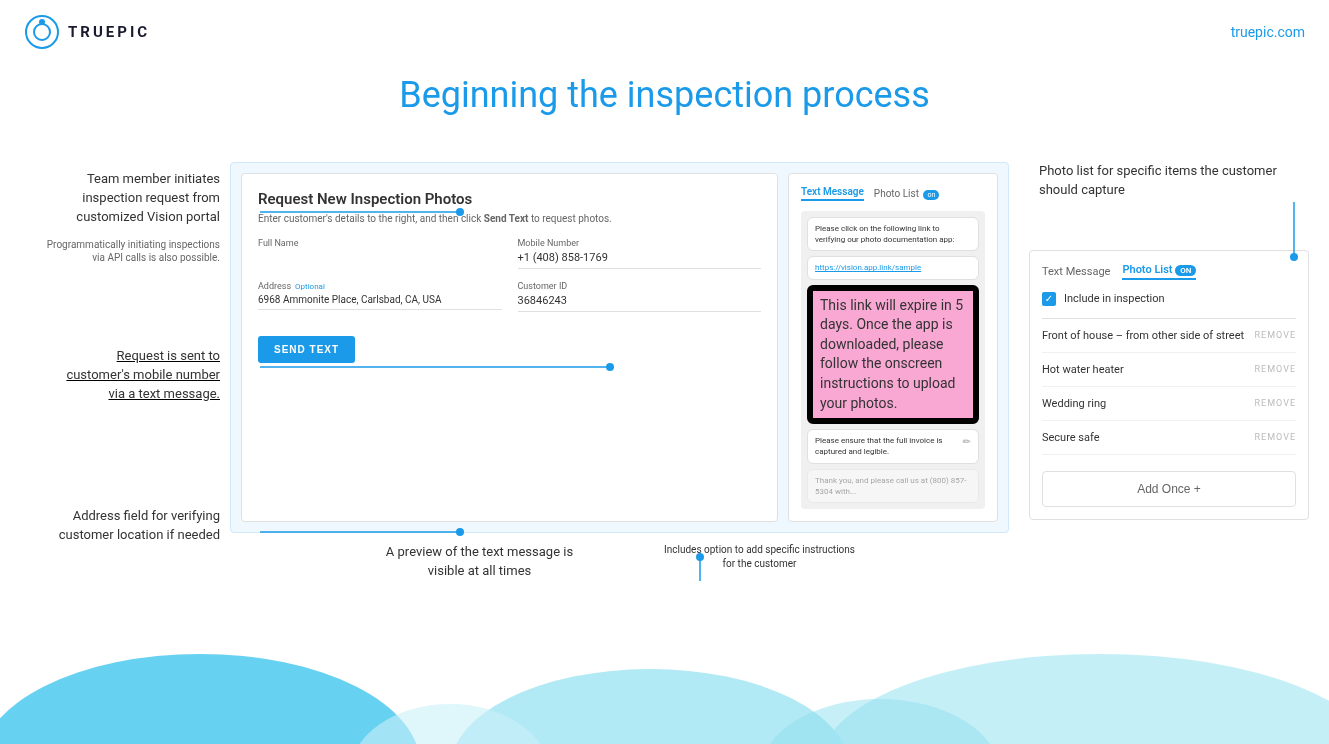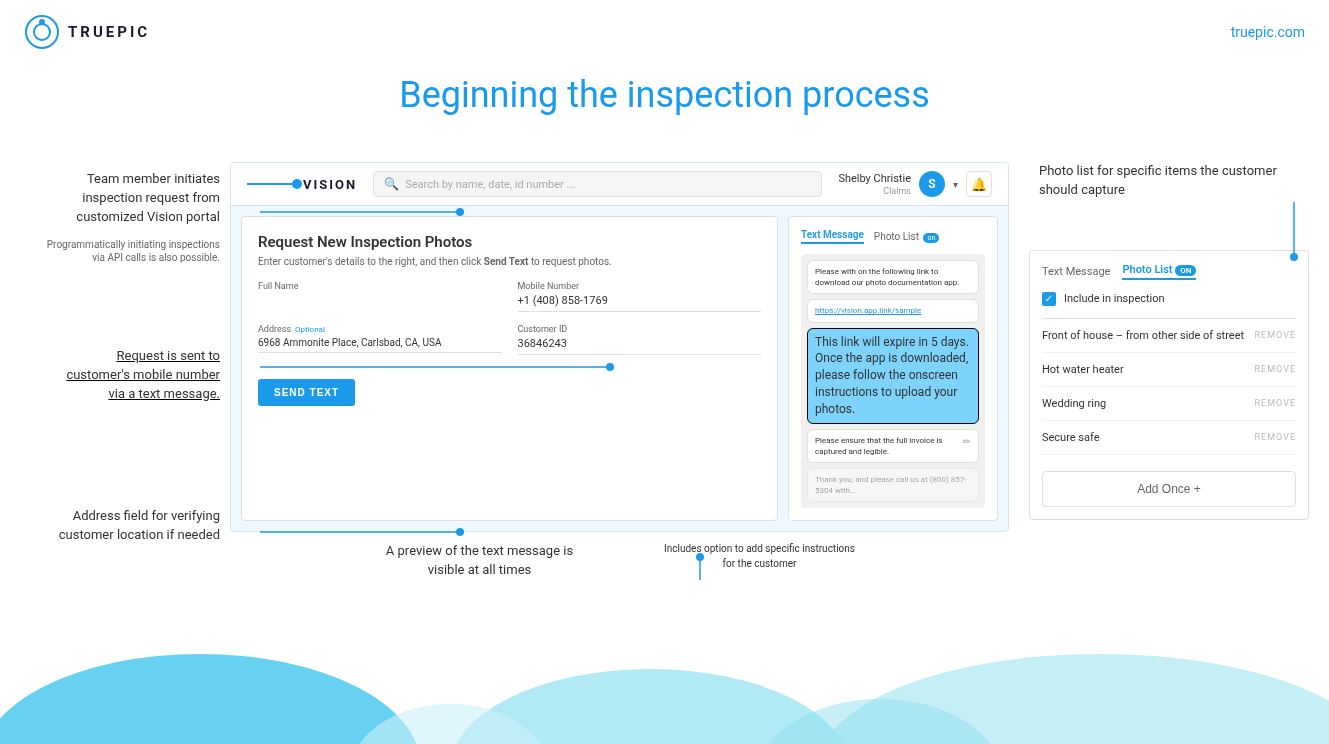--- a/index.html
+++ b/index.html
@@ -152,44 +152,20 @@
     </div>
 
     <div style="position:absolute; top:345px; right:10px; width:165px; text-align:right;">
       <div style="font-size:13px;color:#333;line-height:1.45;">Address field for verifying customer location if needed</div>
     </div>
   </div>
 
   <div style="flex:1; position:relative;">
 
     <div class="vision-portal">
-      <div class="vision-header">
-
-        <div style="display:flex;align-items:center;gap:0;">
-          <div style="width:50px;height:2px;background:#1a9ae8;position:relative;margin-right:6px;">
-            <div style="width:10px;height:10px;border-radius:50%;background:#1a9ae8;position:absolute;right:-5px;top:-4px;"></div>
-          </div>
-          <span style="font-size:13px;font-weight:700;letter-spacing:2px;color:#1a1a2e;">VISION</span>
-        </div>
-
-        <div style="flex:1;background:#f5f5f5;border:1px solid #e0e0e0;border-radius:4px;padding:5px 10px;display:flex;align-items:center;gap:6px;">
-          <span style="color:#999;font-size:12px;">🔍</span>
-          <span style="font-size:11px;color:#aaa;">Search by name, date, id number ...</span>
-        </div>
-
-        <div style="display:flex;align-items:center;gap:8px;margin-left:auto;">
-          <div style="text-align:right;">
-            <div style="font-size:11px;color:#333;line-height:1.2;">Shelby Christie</div>
-            <div style="font-size:9px;color:#999;">Claims</div>
-          </div>
-          <div class="user-avatar">S</div>
-          <span style="font-size:10px;color:#666;">▾</span>
-          <div style="width:26px;height:26px;border:1px solid #e0e0e0;border-radius:4px;display:flex;align-items:center;justify-content:center;font-size:13px;">🔔</div>
-        </div>
-      </div>
 
       <div style="display:flex;gap:0;margin:0;">
 
         <div style="flex:1;background:#fff;border:1px solid #e0e0e0;border-radius:4px;margin:10px;padding:16px;">
           <div style="font-size:15px;font-weight:600;color:#333;margin-bottom:5px;">Request New Inspection Photos</div>
           <div style="font-size:10px;color:#666;margin-bottom:14px;">
             <span>Enter customer's details to the right, and then click</span>
             <b>Send Text</b>
             <span>to request photos.</span>
           </div>
@@ -221,23 +197,23 @@
         </div>
 
         <div style="width:210px;flex-shrink:0;background:#fff;border:1px solid #e0e0e0;border-radius:4px;margin:10px 10px 10px 0;padding:12px;">
 
           <div style="display:flex;gap:10px;margin-bottom:10px;align-items:center;">
             <span style="font-size:10px;color:#1a9ae8;font-weight:600;border-bottom:2px solid #1a9ae8;padding-bottom:2px;cursor:pointer;">Text Message</span>
             <span style="font-size:10px;color:#666;cursor:pointer;">Photo List <span style="background:#1a9ae8;color:#fff;border-radius:8px;font-size:7px;padding:1px 4px;margin-left:2px;">on</span></span>
           </div>
 
           <div style="background:#f0f0f0;border-radius:4px;padding:6px;display:flex;flex-direction:column;gap:5px;">
-            <div class="msg-bubble" style="font-size:8px;line-height:1.4;background:#fff;border:1px solid #e0e0e0;border-radius:6px;padding:5px 7px;">Please with on the following link to download our photo documentation app:</div>
+            <div class="msg-bubble" style="font-size:8px;line-height:1.4;background:#fff;border:1px solid #e0e0e0;border-radius:6px;padding:5px 7px;">Please click on the following link to verifying our photo documentation app:</div>
             <div class="msg-bubble" style="font-size:8px;line-height:1.4;background:#fff;border:1px solid #e0e0e0;border-radius:6px;padding:5px 7px;color:#1a9ae8;text-decoration:underline;">https://vision.app.link/sample</div>
-            <div class="msg-bubble" style="font-size:12px;line-height:1.4;background:#7dd3fc;border:1px solid #000000;border-radius:6px;padding:5px 7px;">This link will expire in 5 days. Once the app is downloaded, please follow the onscreen instructions to upload your photos.</div>
+            <div class="msg-bubble" style="font-size:14px;line-height:1.4;background:#f9a8d4;border:6px solid #000000;border-radius:6px;padding:5px 7px;">This link will expire in 5 days. Once the app is downloaded, please follow the onscreen instructions to upload your photos.</div>
             <div class="msg-bubble" style="font-size:8px;line-height:1.4;background:#fff;border:1px solid #e0e0e0;border-radius:6px;padding:5px 7px;display:flex;justify-content:space-between;align-items:flex-start;">
               <span>Please ensure that the full invoice is captured and legible.</span>
               <span style="color:#999;font-size:10px;margin-left:4px;">✏</span>
             </div>
             <div class="msg-bubble" style="font-size:8px;line-height:1.4;background:#fff;border:1px solid #e0e0e0;border-radius:6px;padding:5px 7px;opacity:0.4;">Thank you, and please call us at (800) 857-5304 with...</div>
           </div>
         </div>
       </div>
     </div>
 

